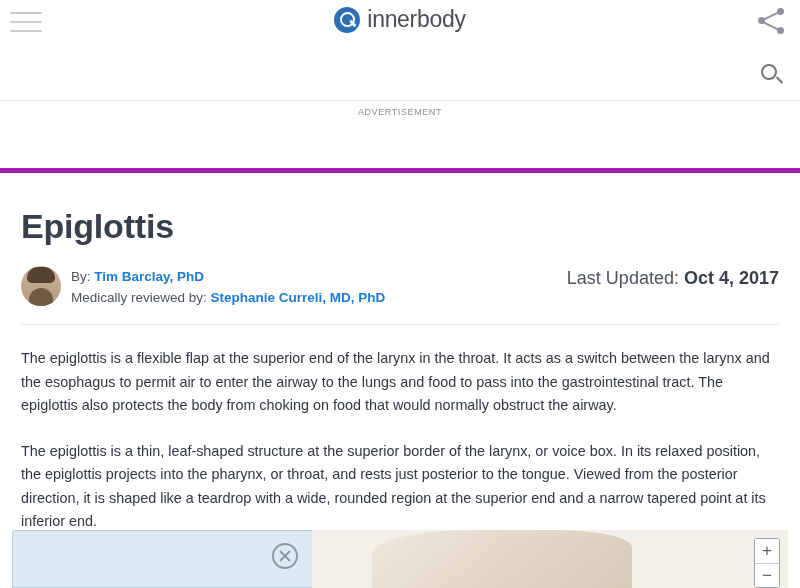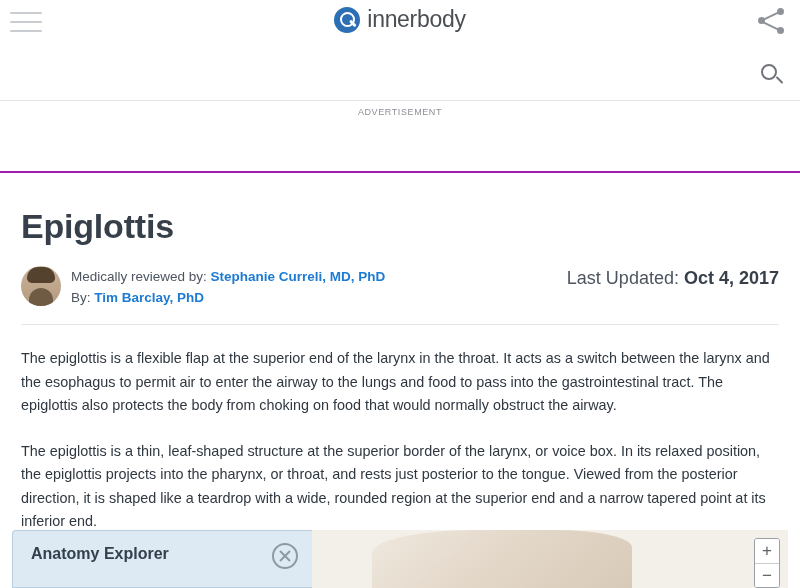--- a/index.html
+++ b/index.html
@@ -127,21 +127,21 @@
     width: 9px; height: 2px;
     background: #6f757b;
     transform: rotate(45deg);
     border-radius: 2px;
   }
 
   
   .ad-slot {
     height: 72px;
     background: #ffffff;
-    border-bottom: 2px solid #a21caf;
+    border-bottom: 5px solid #a21caf;
     padding-top: 6px;
     text-align: center;
   }
   .ad-label {
     font-size: 9px;
     color: #8b9097;
     letter-spacing: 0.6px;
   }
 
   
@@ -341,43 +341,42 @@
     <div class="ad-label">ADVERTISEMENT</div>
   </div>
 
   <div class="article">
     <h1 class="title">Epiglottis</h1>
 
     <div class="byline">
       <div class="avatar"></div>
       <div class="byline-lines">
         <div class="byline-line">
+          <span>By:</span>
+          <a>Tim Barclay, PhD</a>
+        </div>
+        <div class="byline-line">
           <span>Medically reviewed by:</span>
           <a>Stephanie Curreli, MD, PhD</a>
-        </div>
-        <div class="byline-line">
-          <span>By:</span>
-          <a>Tim Barclay, PhD</a>
         </div>
       </div>
       <div class="last-updated">
         <span>Last Updated:</span>
         <b>Oct 4, 2017</b>
       </div>
     </div>
 
     <div class="divider"></div>
 
     <p class="para">The epiglottis is a flexible flap at the superior end of the larynx in the throat. It acts as a switch between the larynx and the esophagus to permit air to enter the airway to the lungs and food to pass into the gastrointestinal tract. The epiglottis also protects the body from choking on food that would normally obstruct the airway.</p>
     <p class="para">The epiglottis is a thin, leaf-shaped structure at the superior border of the larynx, or voice box. In its relaxed position, the epiglottis projects into the pharynx, or throat, and rests just posterior to the tongue. Viewed from the posterior direction, it is shaped like a teardrop with a wide, rounded region at the superior end and a narrow tapered point at its inferior end.</p>
   </div>
 
   <div class="explorer">
     <div class="explorer-panel">
-      <div class="explorer-title">Anatomy Explorer</div>
       <div class="close-btn"></div>
     </div>
     <div class="explorer-canvas">
       <div class="canvas-photo"></div>
       <div class="zoom-controls">
         <div class="zoom-btn">+</div>
         <div class="zoom-btn">−</div>
       </div>
     </div>
   </div>

